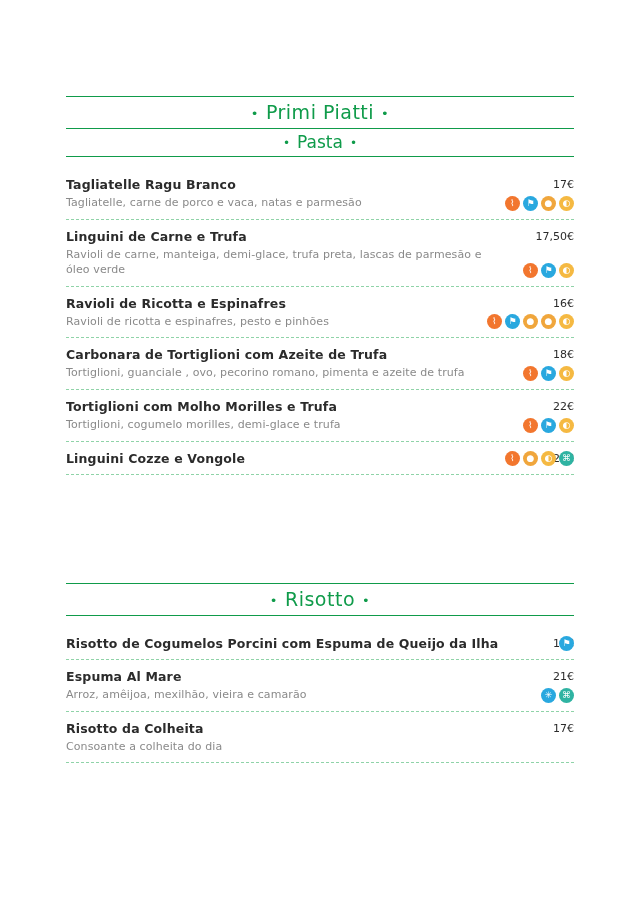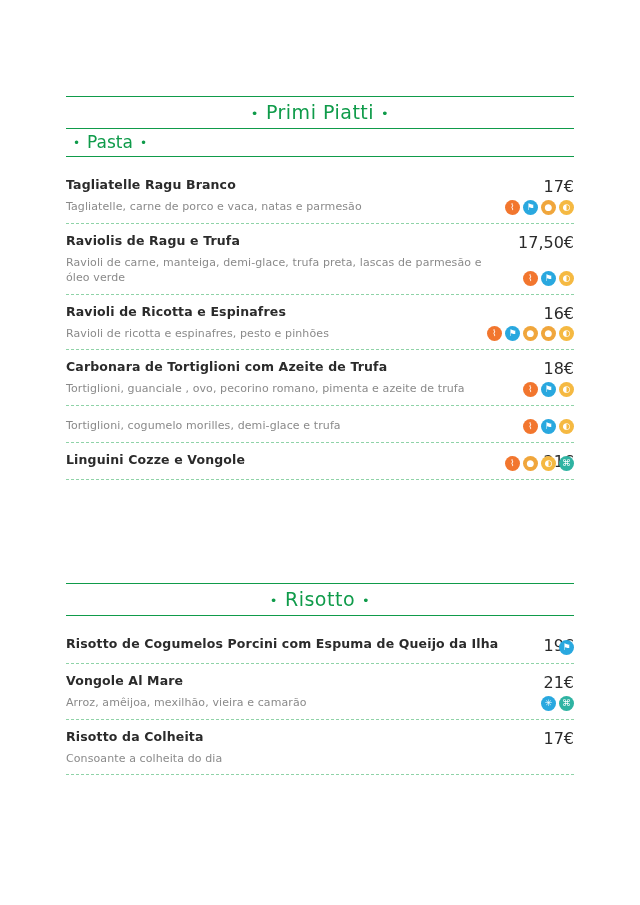--- a/index.html
+++ b/index.html
@@ -48,20 +48,21 @@
     color: #0f9b4a;
     padding: 4px 0 5px 0;
     font-weight: normal;
   }
   .head-title .dot {
     font-size: 13px;
     vertical-align: middle;
     padding: 0 7px;
   }
   .head-sub {
+    text-align: center;
     font-size: 17px;
     color: #0f9b4a;
     padding: 3px 0 4px 0;
   }
   .head-sub .dot {
     font-size: 12px;
     vertical-align: middle;
     padding: 0 7px;
   }
 
@@ -70,33 +71,33 @@
     margin-top: 10px;
   }
   .item {
     position: relative;
     padding: 9px 0 8px 0;
     border-bottom: 1px dashed #8fd3a8;
   }
   .item:first-child { padding-top: 10px; }
   .item-head {
     display: flex;
-    align-items: flex-start;
+    align-items: center;
     justify-content: space-between;
   }
   .item-name {
     font-size: 12.5px;
     font-weight: bold;
     color: #2b2b2b;
     letter-spacing: 0.15px;
     flex: 1 1 auto;
     padding-right: 12px;
   }
   .item-price {
-    font-size: 16px;
+    font-size: 11px;
     color: #2b2b2b;
     white-space: nowrap;
     flex: 0 0 auto;
   }
   .item-desc {
     font-size: 11px;
     color: #8a8a8a;
     line-height: 1.42;
     margin-top: 3px;
     padding-right: 75px;
@@ -149,21 +150,21 @@
           <div class="item-desc">Tagliatelle, carne de porco e vaca, natas e parmesão</div>
           <div class="icons">
             <span class="ic" style="background: rgb(242, 118, 46);">⌇</span>
             <span class="ic" style="background: rgb(41, 168, 223);">⚑</span>
             <span class="ic" style="background: rgb(240, 166, 60);">●</span>
             <span class="ic" style="background: rgb(245, 185, 66);">◐</span>
           </div>
         </div>
         <div class="item">
           <div class="item-head">
-            <div class="item-name">Raviolis de Ragu e Trufa</div>
+            <div class="item-name">Linguini de Carne e Trufa</div>
             <div class="item-price">17,50€</div>
           </div>
           <div class="item-desc">Ravioli de carne, manteiga, demi-glace, trufa preta, lascas de parmesão e óleo verde</div>
           <div class="icons">
             <span class="ic" style="background: rgb(242, 118, 46);">⌇</span>
             <span class="ic" style="background: rgb(41, 168, 223);">⚑</span>
             <span class="ic" style="background: rgb(245, 185, 66);">◐</span>
           </div>
         </div>
         <div class="item">
@@ -186,20 +187,24 @@
             <div class="item-price">18€</div>
           </div>
           <div class="item-desc">Tortiglioni, guanciale , ovo, pecorino romano, pimenta e azeite de trufa</div>
           <div class="icons">
             <span class="ic" style="background: rgb(242, 118, 46);">⌇</span>
             <span class="ic" style="background: rgb(41, 168, 223);">⚑</span>
             <span class="ic" style="background: rgb(245, 185, 66);">◐</span>
           </div>
         </div>
         <div class="item">
+          <div class="item-head">
+            <div class="item-name">Tortiglioni com Molho Morilles e Trufa</div>
+            <div class="item-price">22€</div>
+          </div>
           <div class="item-desc">Tortiglioni, cogumelo morilles, demi-glace e trufa</div>
           <div class="icons">
             <span class="ic" style="background: rgb(242, 118, 46);">⌇</span>
             <span class="ic" style="background: rgb(41, 168, 223);">⚑</span>
             <span class="ic" style="background: rgb(245, 185, 66);">◐</span>
           </div>
         </div>
         <div class="item">
           <div class="item-head">
             <div class="item-name">Linguini Cozze e Vongole</div>
@@ -228,21 +233,21 @@
           <div class="item-head">
             <div class="item-name">Risotto de Cogumelos Porcini com Espuma de Queijo da Ilha</div>
             <div class="item-price">19€</div>
           </div>
           <div class="icons">
             <span class="ic" style="background: rgb(41, 168, 223);">⚑</span>
           </div>
         </div>
         <div class="item">
           <div class="item-head">
-            <div class="item-name">Vongole Al Mare</div>
+            <div class="item-name">Espuma Al Mare</div>
             <div class="item-price">21€</div>
           </div>
           <div class="item-desc">Arroz, amêijoa, mexilhão, vieira e camarão</div>
           <div class="icons">
             <span class="ic" style="background: rgb(41, 168, 223);">✳</span>
             <span class="ic" style="background: rgb(47, 179, 162);">⌘</span>
           </div>
         </div>
         <div class="item">
           <div class="item-head">

